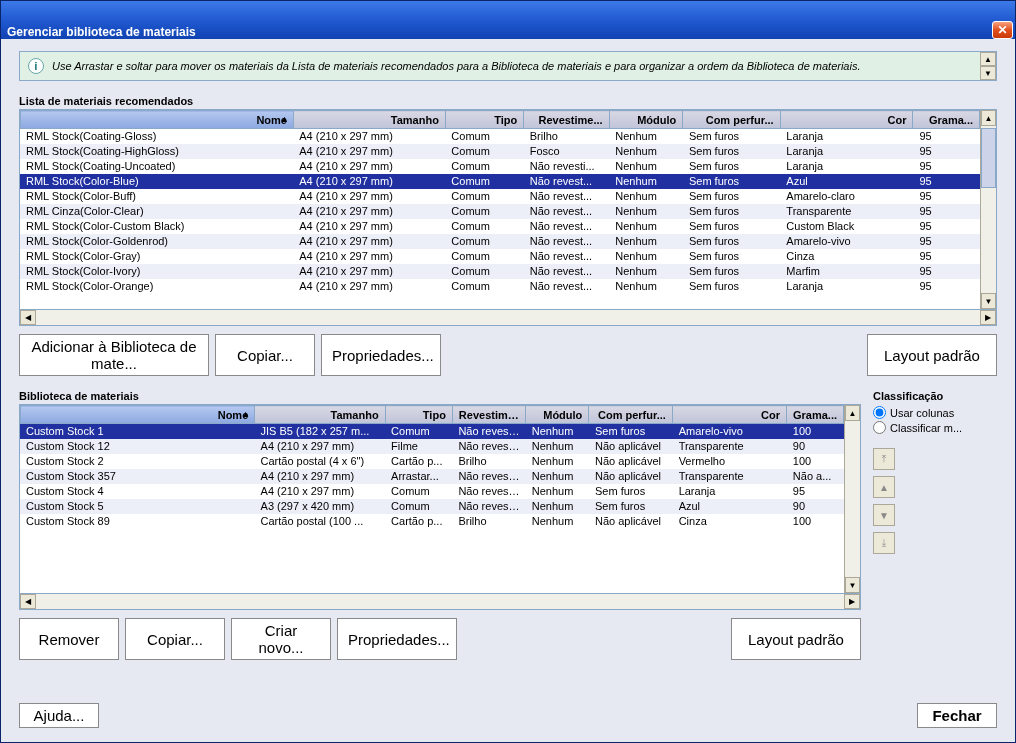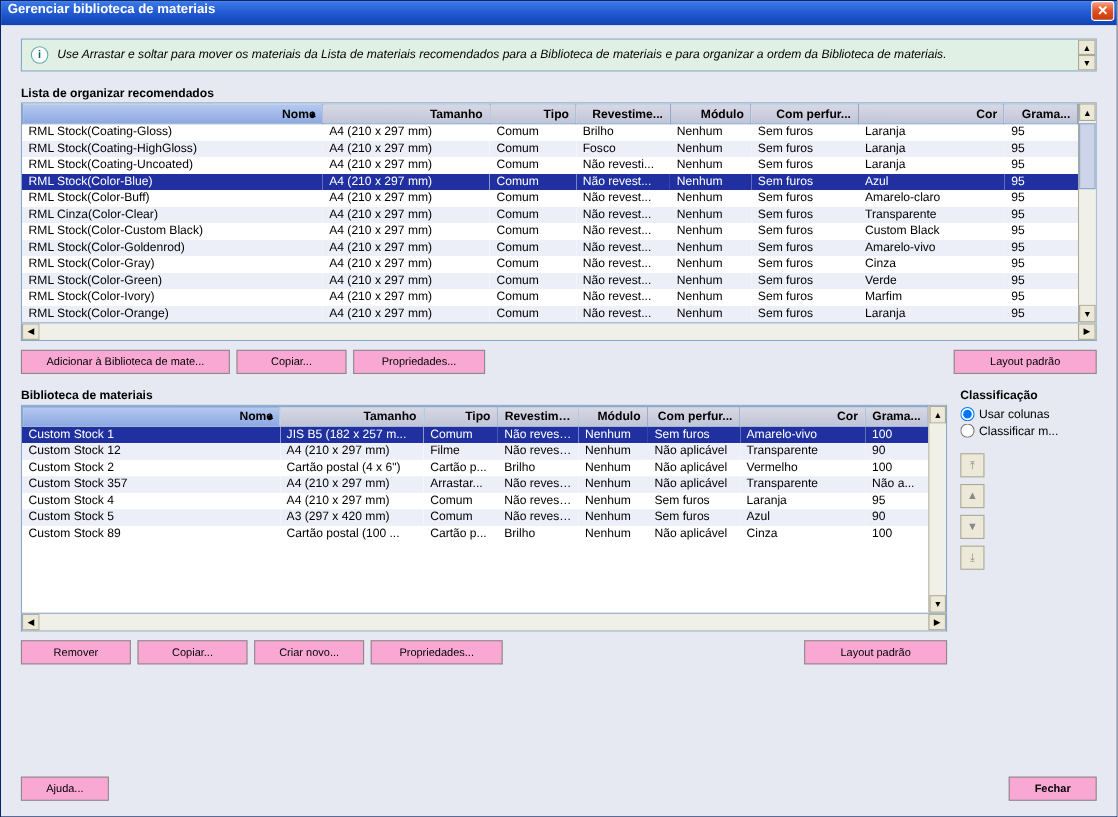--- a/index.html
+++ b/index.html
@@ -1,18 +1,18 @@
 <!DOCTYPE html>
 <html><head>
 <meta charset="utf-8">
 <style>
 * { box-sizing: border-box; margin: 0; padding: 0; }
 body { font-family: Tahoma, Arial, sans-serif; font-size: 11px; background: #ece9d8; overflow: hidden; }
 .window { width: 1016px; height: 743px; background: #ece9d8; border: 1px solid #0a246a; display: flex; flex-direction: column; }
-.titlebar { height: 22px; background: linear-gradient(to bottom, #3c7ae8 0%, #2159d1 50%, #1043b2 100%); color: #fff; display: flex; align-items: flex-start; padding: 0 2px 0 6px; font-weight: bold; font-size: 12px; }
+.titlebar { height: 38px; background: linear-gradient(to bottom, #3c7ae8 0%, #2159d1 50%, #1043b2 100%); color: #fff; display: flex; align-items: flex-end; padding: 0 2px 0 6px; font-weight: bold; font-size: 12px; }
 .titlebar .title { flex: 1; }
 .close-btn { width: 21px; height: 18px; background: linear-gradient(to bottom, #f8a27e, #e24f1f 50%, #c93a08); border: 1px solid #fff; border-radius: 3px; color: #fff; display: flex; align-items: center; justify-content: center; font-weight: bold; cursor: pointer; font-size: 12px; }
 .content { flex: 1; padding: 12px 18px 14px 18px; display: flex; flex-direction: column; background: #e6e9f2; }
 .hint-box { background: #e0f0e4; border: 1px solid #8aa8c8; padding: 6px 8px; display: flex; align-items: center; gap: 8px; position: relative; margin-bottom: 14px; }
 .hint-icon { width: 16px; height: 16px; border-radius: 50%; background: #fefefe; border: 1px solid #6aa; display: flex; align-items: center; justify-content: center; font-size: 10px; color: #066; font-weight: bold; flex-shrink: 0; }
 .hint-scroll { position: absolute; right: 0; top: 0; bottom: 0; width: 16px; display: flex; flex-direction: column; }
 .hint-scroll button { flex: 1; background: #ece9d8; border: 1px solid #aca899; font-size: 8px; cursor: pointer; }
 .section-label { font-size: 11px; font-weight: bold; margin-bottom: 2px; color: #000; }
 .table-wrap { border: 1px solid #8aa8c8; background: #fff; position: relative; display: flex; }
 .table-body { flex: 1; overflow: hidden; }
@@ -26,21 +26,21 @@
 td { padding: 0 6px; font-size: 11px; white-space: nowrap; overflow: hidden; text-overflow: ellipsis; border-right: 0; height: 15px; line-height: 15px; }
 .vscroll { width: 16px; background: #ece9d8; border-left: 1px solid #aca899; display: flex; flex-direction: column; }
 .vscroll button { height: 16px; background: #ece9d8; border: 1px solid #aca899; font-size: 8px; cursor: pointer; }
 .vscroll .track { flex: 1; background: #f0f0e8; position: relative; }
 .vscroll .thumb { position: absolute; left: 0; right: 0; background: #cdd3e8; border: 1px solid #8aa8c8; }
 .hscroll { height: 16px; background: #ece9d8; border: 1px solid #8aa8c8; border-top: 0; display: flex; }
 .hscroll button { width: 16px; background: #ece9d8; border: 1px solid #aca899; font-size: 8px; cursor: pointer; }
 .hscroll .track { flex: 1; background: #f0f0e8; }
 .btnrow { display: flex; gap: 6px; margin-top: 8px; margin-bottom: 14px; }
 .btnrow .spacer { flex: 1; }
-button.std { background: #f9a8d4; border: 1px solid #8a8a8a; padding: 3px 10px; font-size: 10px; font-family: inherit; cursor: pointer; min-height: 22px; }
+button.std { background: #ffffff; border: 1px solid #8a8a8a; padding: 3px 10px; font-size: 15px; font-family: inherit; cursor: pointer; min-height: 22px; }
 .lower-area { display: flex; gap: 12px; }
 .lower-left { flex: 1; display: flex; flex-direction: column; }
 .class-panel { width: 124px; }
 .class-panel .hdr { font-weight: bold; font-size: 11px; margin-bottom: 4px; }
 .radio-row { display: flex; align-items: center; gap: 4px; font-size: 11px; margin-bottom: 2px; white-space: nowrap; overflow: hidden; }
 .radio-row input { width: 13px; height: 13px; flex-shrink: 0; }
 .move-btns { margin-top: 14px; display: flex; flex-direction: column; gap: 6px; }
 .move-btns button { width: 22px; height: 22px; background: #ece9d8; border: 1px solid #aca899; font-size: 10px; cursor: pointer; color: #888; }
 .bottom-bar { margin-top: auto; display: flex; padding-top: 16px; }
 .table2-wrap { height: 190px; }
@@ -60,21 +60,21 @@
 
     <div class="hint-box">
       <div class="hint-icon">i</div>
       <div style="padding-right:18px;font-style:italic;">Use Arrastar e soltar para mover os materiais da Lista de materiais recomendados para a Biblioteca de materiais e para organizar a ordem da Biblioteca de materiais.</div>
       <div class="hint-scroll">
         <button>▲</button>
         <button>▼</button>
       </div>
     </div>
 
-    <div class="section-label">Lista de organizar recomendados</div>
+    <div class="section-label">Lista de materiais recomendados</div>
     <div class="table-wrap">
       <div class="table-body">
         <table>
           <colgroup>
             <col style="width:230px">
               <col style="width:128px">
               <col style="width:66px">
               <col style="width:72px">
             <col style="width:62px">
               <col style="width:82px">
@@ -188,30 +188,20 @@
                   <td>95</td>
                 </tr>
                 <tr>
                   <td>RML Stock(Color-Gray)</td>
                   <td>A4 (210 x 297 mm)</td>
                   <td>Comum</td>
                   <td>Não revest...</td>
                   <td>Nenhum</td>
                   <td>Sem furos</td>
                   <td>Cinza</td>
-                  <td>95</td>
-                </tr>
-                <tr>
-                  <td>RML Stock(Color-Green)</td>
-                  <td>A4 (210 x 297 mm)</td>
-                  <td>Comum</td>
-                  <td>Não revest...</td>
-                  <td>Nenhum</td>
-                  <td>Sem furos</td>
-                  <td>Verde</td>
                   <td>95</td>
                 </tr>
                 <tr>
                   <td>RML Stock(Color-Ivory)</td>
                   <td>A4 (210 x 297 mm)</td>
                   <td>Comum</td>
                   <td>Não revest...</td>
                   <td>Nenhum</td>
                   <td>Sem furos</td>
                   <td>Marfim</td>

